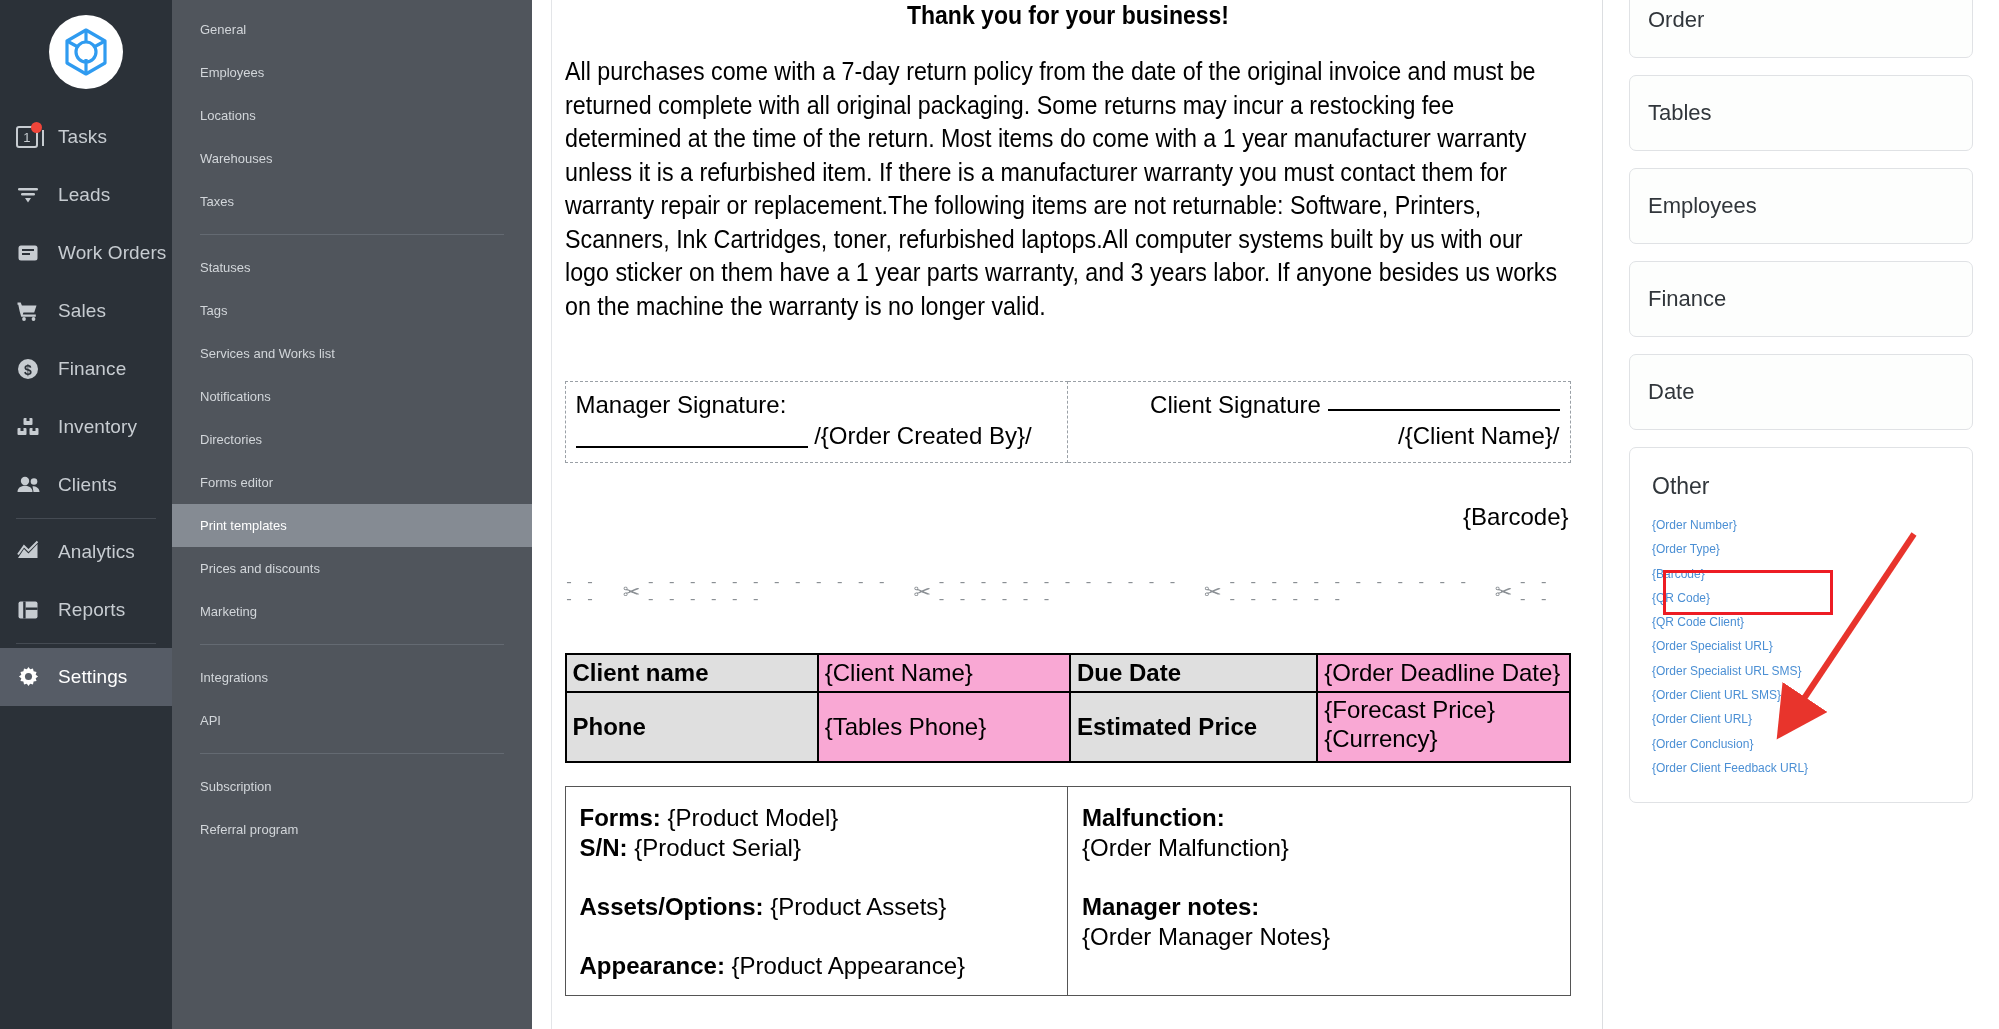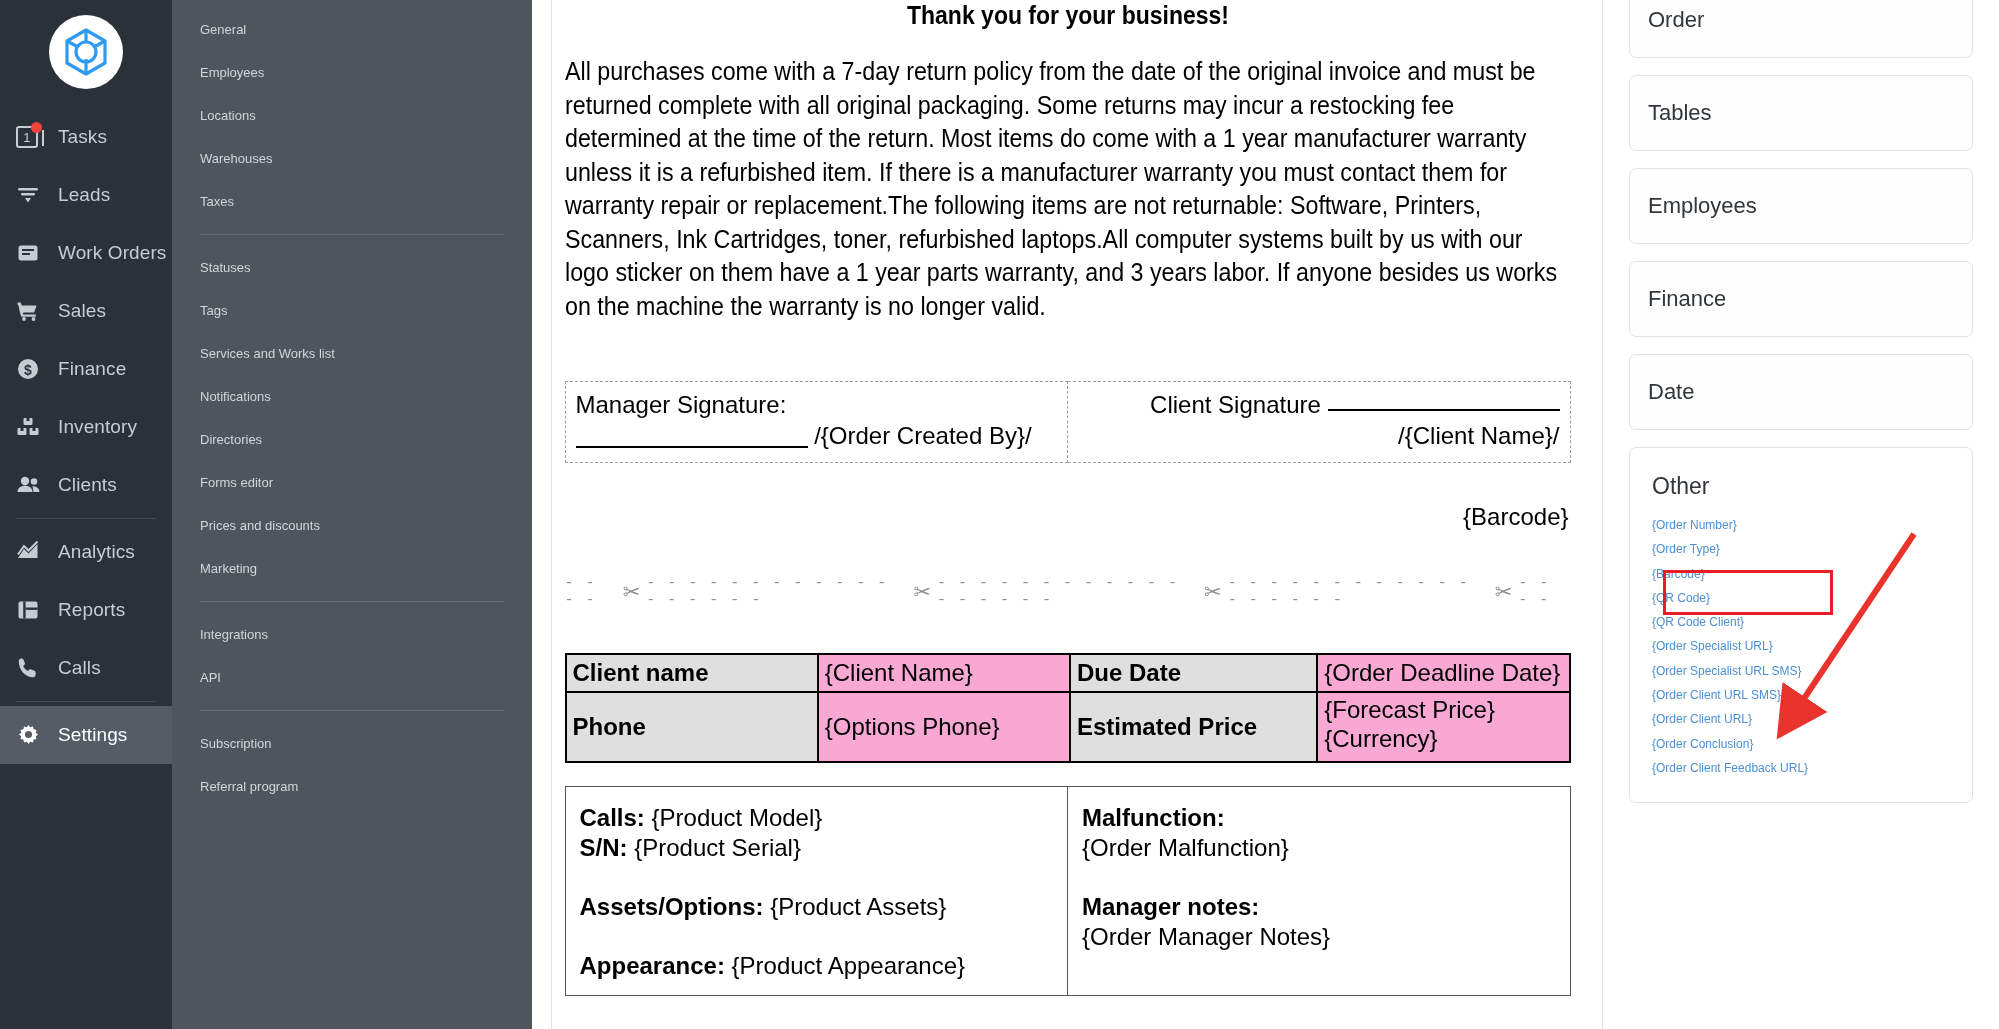--- a/index.html
+++ b/index.html
@@ -384,28 +384,20 @@
         <span class="ri-ico">
           <svg width="24" height="24" viewBox="0 0 24 24" fill="currentColor">
             <rect x="2.5" y="3.5" width="19" height="17" rx="2"></rect>
             <rect x="7.2" y="3.5" width="2.4" height="17" fill="#2b3138"></rect>
             <rect x="9.6" y="9.5" width="12" height="2.4" fill="#2b3138"></rect>
           </svg>
         </span>
         <span class="ri-lbl">Reports</span>
       </div>
 
-      <div class="rail-item">
-        <span class="ri-ico">
-          <svg width="24" height="24" viewBox="0 0 24 24" fill="currentColor">
-            <path d="M5.5 2.5c1.2 0 1.8.5 2.2 1.6l1.1 3c.3.9.1 1.5-.6 2.1l-1.1.9c1 2.2 2.7 3.9 4.9 5l.9-1.1c.6-.7 1.2-.9 2.1-.6l3 1.1c1.1.4 1.6 1 1.6 2.2v2.1c0 1.4-1 2.4-2.4 2.4C9.4 21.2 2.8 14.6 2.8 5c0-1.4 1-2.5 2.4-2.5z"></path>
-          </svg>
-        </span>
-        <span class="ri-lbl">Calls</span>
-      </div>
 
       <div class="rail-sep"></div>
 
       <div class="rail-item active">
         <span class="ri-ico">
           <svg width="25" height="25" viewBox="0 0 24 24" fill="currentColor">
             <path d="M12 1.8l1.6 2.3 2.7-.8.6 2.8 2.8.6-.8 2.7 2.3 1.6-2.3 1.6.8 2.7-2.8.6-.6 2.8-2.7-.8L12 20.2l-1.6-2.3-2.7.8-.6-2.8-2.8-.6.8-2.7L2.8 11l2.3-1.6-.8-2.7 2.8-.6.6-2.8 2.7.8z"></path>
             <circle cx="12" cy="11" r="3.4" fill="#565c66"></circle>
           </svg>
         </span>
@@ -445,20 +437,23 @@
         <span>Services and Works list</span>
       </div>
     <div class="sub-item">
         <span>Notifications</span>
       </div>
     <div class="sub-item">
         <span>Directories</span>
       </div>
     <div class="sub-item">
         <span>Forms editor</span>
+      </div>
+    <div class="sub-item active">
+        <span>Print templates</span>
       </div>
     <div class="sub-item">
         <span>Prices and discounts</span>
       </div>
     <div class="sub-item">
         <span>Marketing</span>
       </div>
 
     <div class="sub-sep"></div>
 
@@ -518,32 +513,32 @@
       <table class="ctable">
         <tbody>
             <tr>
           <td class="hdr cw1">Client name</td>
           <td class="val cw2">{Client Name}</td>
           <td class="hdr cw3">Due Date</td>
           <td class="val cw4">{Order Deadline Date}</td>
         </tr>
         <tr class="row2">
           <td class="hdr cw1">Phone</td>
-          <td class="val cw2">{Options Phone}</td>
+          <td class="val cw2">{Tables Phone}</td>
           <td class="hdr cw3">Estimated Price</td>
           <td class="val val4 cw4">{Forecast Price} {Currency}</td>
         </tr>
       </tbody>
         </table>
 
       <table class="dtable">
         <tbody>
             <tr>
           <td>
-            <b>Calls:</b>
+            <b>Forms:</b>
             <span>{Product Model}</span><br>
             <b>S/N:</b>
             <span>{Product Serial}</span>
             <span class="dt-gap"></span>
             <b>Assets/Options:</b>
             <span>{Product Assets}</span>
             <span class="dt-gap"></span>
             <b>Appearance:</b>
             <span>{Product Appearance}</span>
           </td>

